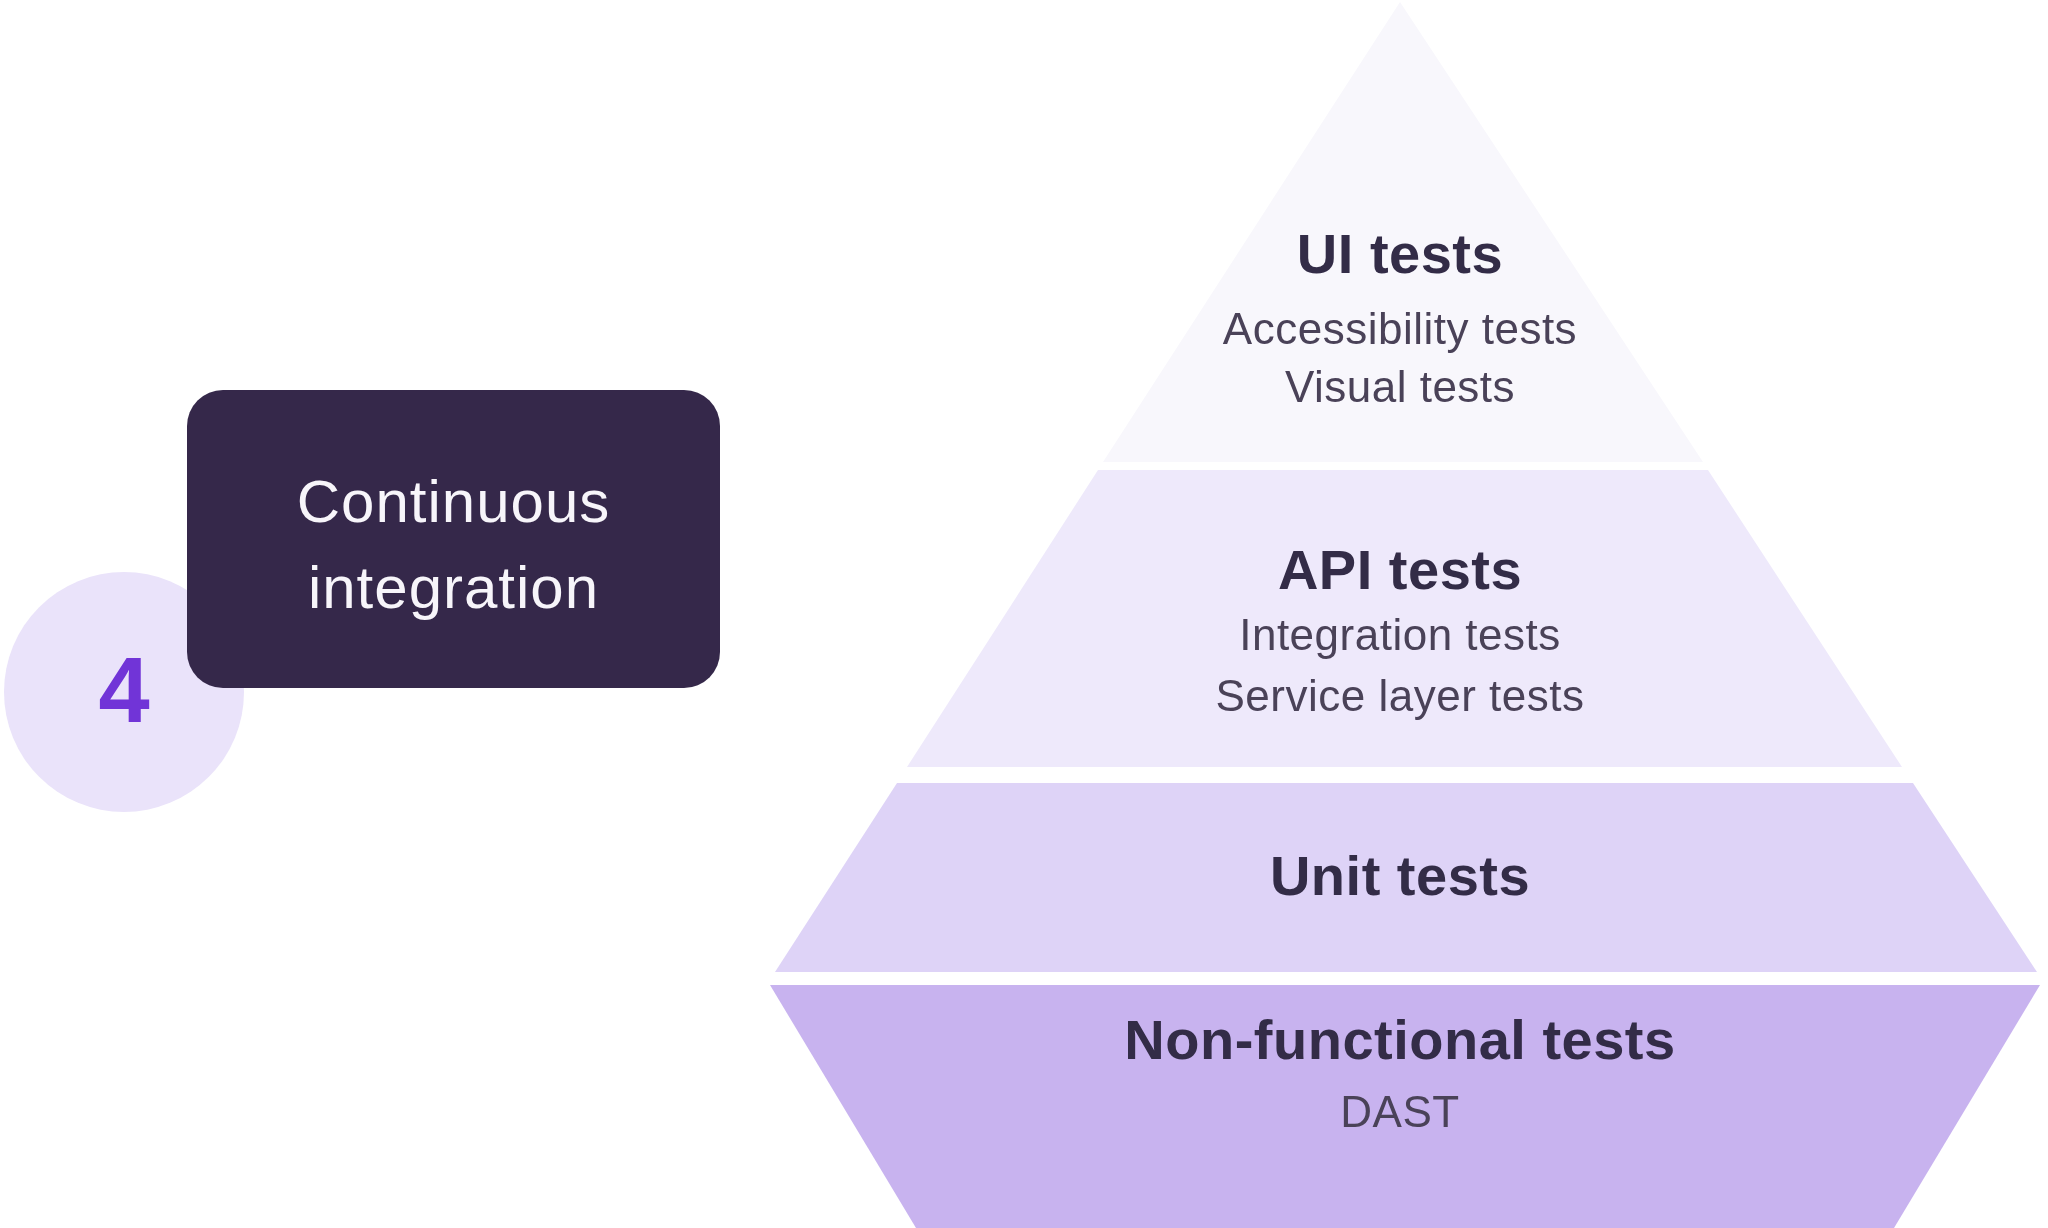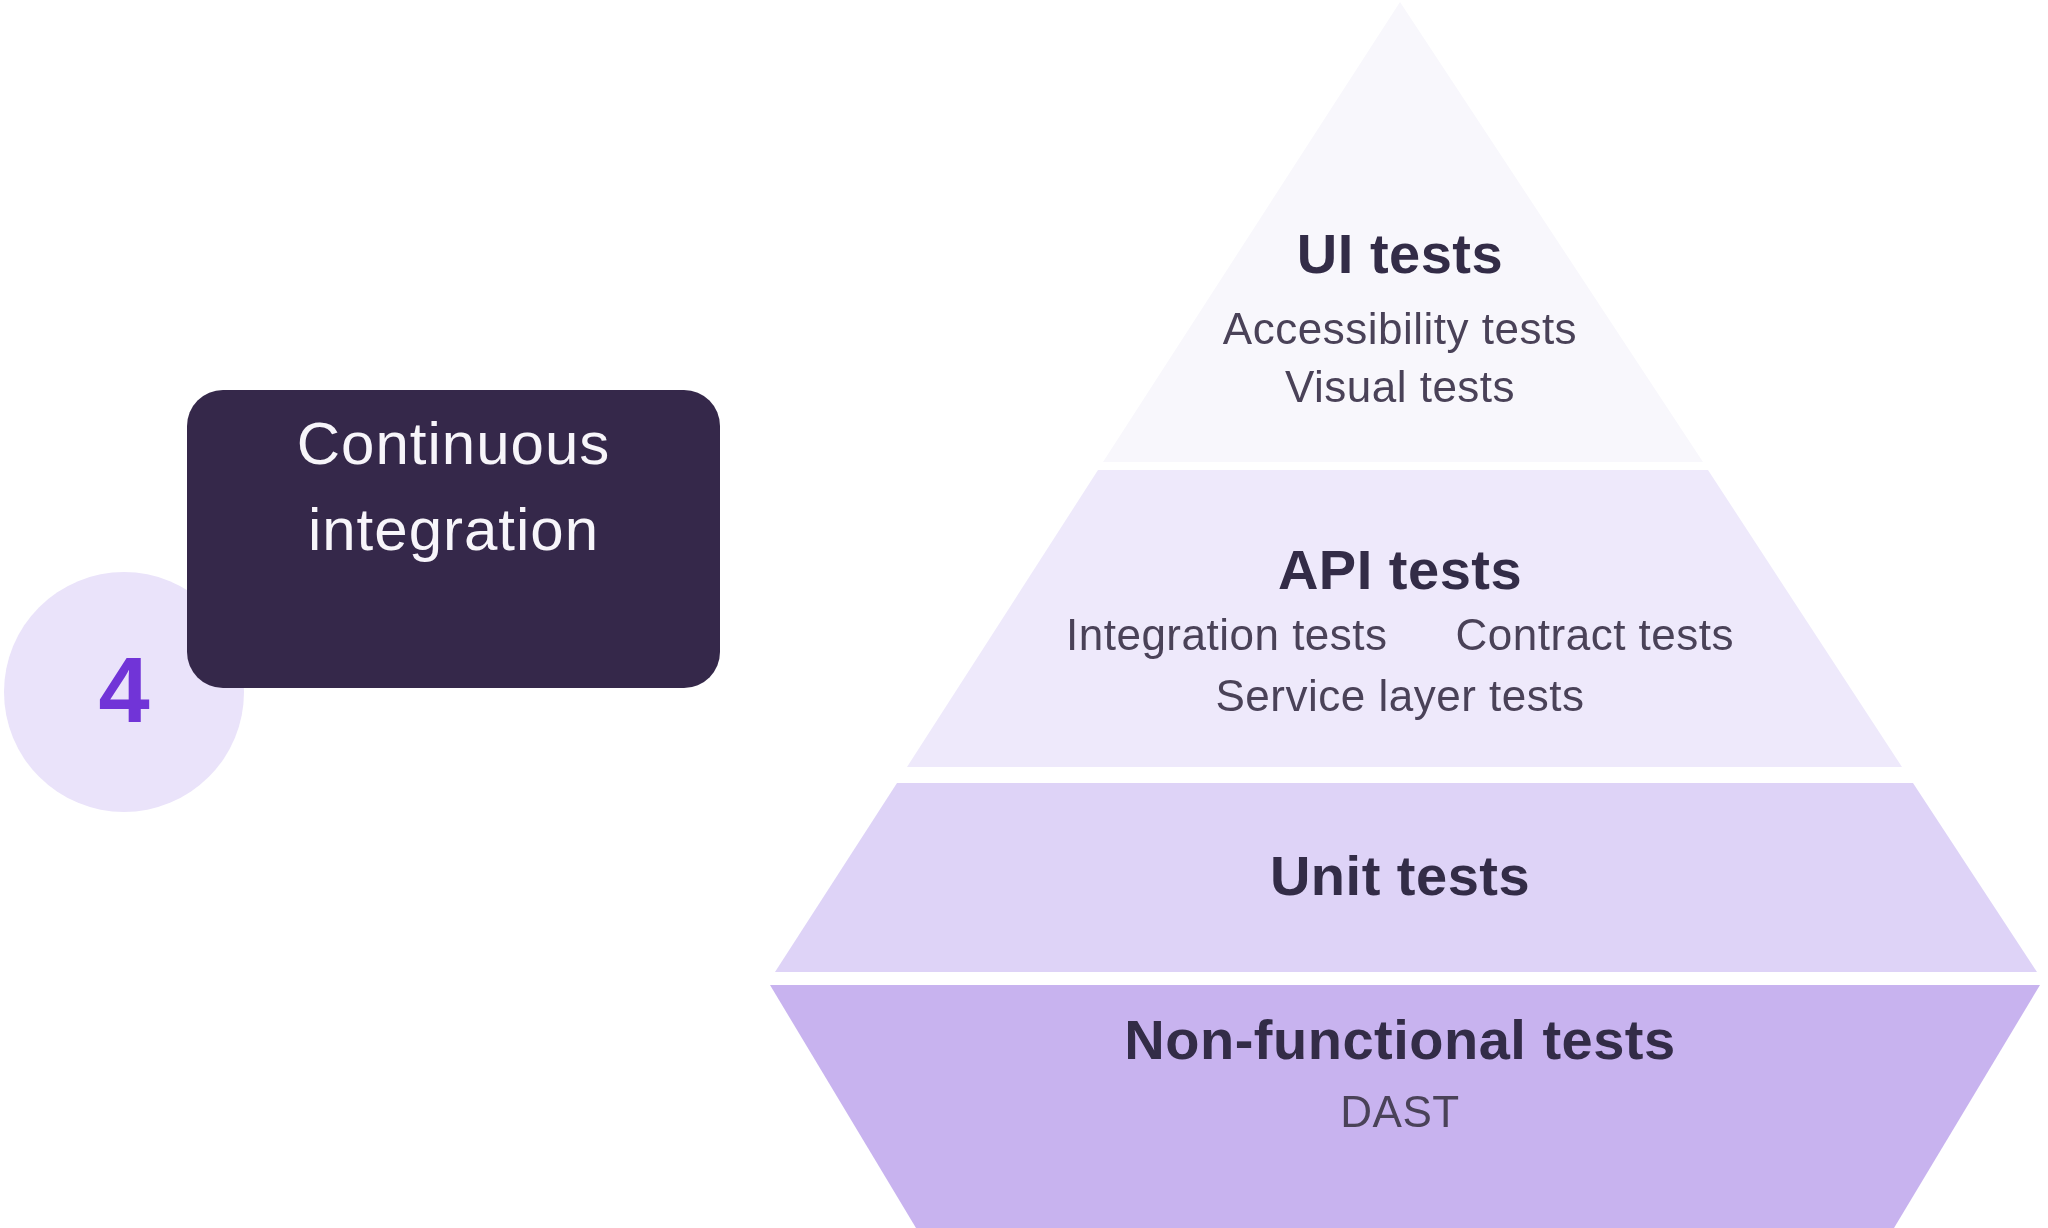--- a/index.html
+++ b/index.html
@@ -29,21 +29,21 @@
     transform: translateY(-2px);
   }
   .step-card {
     position: absolute;
     left: 187px; top: 390px;
     width: 533px; height: 298px;
     background: #35284a;
     border-radius: 36px;
     z-index: 2;
     display: flex; flex-direction: column;
-    align-items: center; 
+    align-items: center; justify-content: center;
     padding-top: 11px;
     box-sizing: border-box;
   }
   .step-card .card-line {
     color: #f7f5fa;
     font-size: 60px;
     line-height: 86px;
     font-weight: 400;
     letter-spacing: 1px;
     white-space: nowrap;
@@ -127,21 +127,20 @@
         <span>Visual tests</span>
       </div>
     </div>
   </div>
 
   <div class="layer-text text-api">
     <div class="layer-title">API tests</div>
     <div class="layer-rows">
       <div class="layer-row row-h61">
         <span>Integration tests</span>
-        <span>Contract tests</span>
       </div>
       <div class="layer-row row-h61">
         <span>Service layer tests</span>
       </div>
     </div>
   </div>
 
   <div class="layer-text text-unit">
     <div class="layer-title">Unit tests</div>
   </div>

